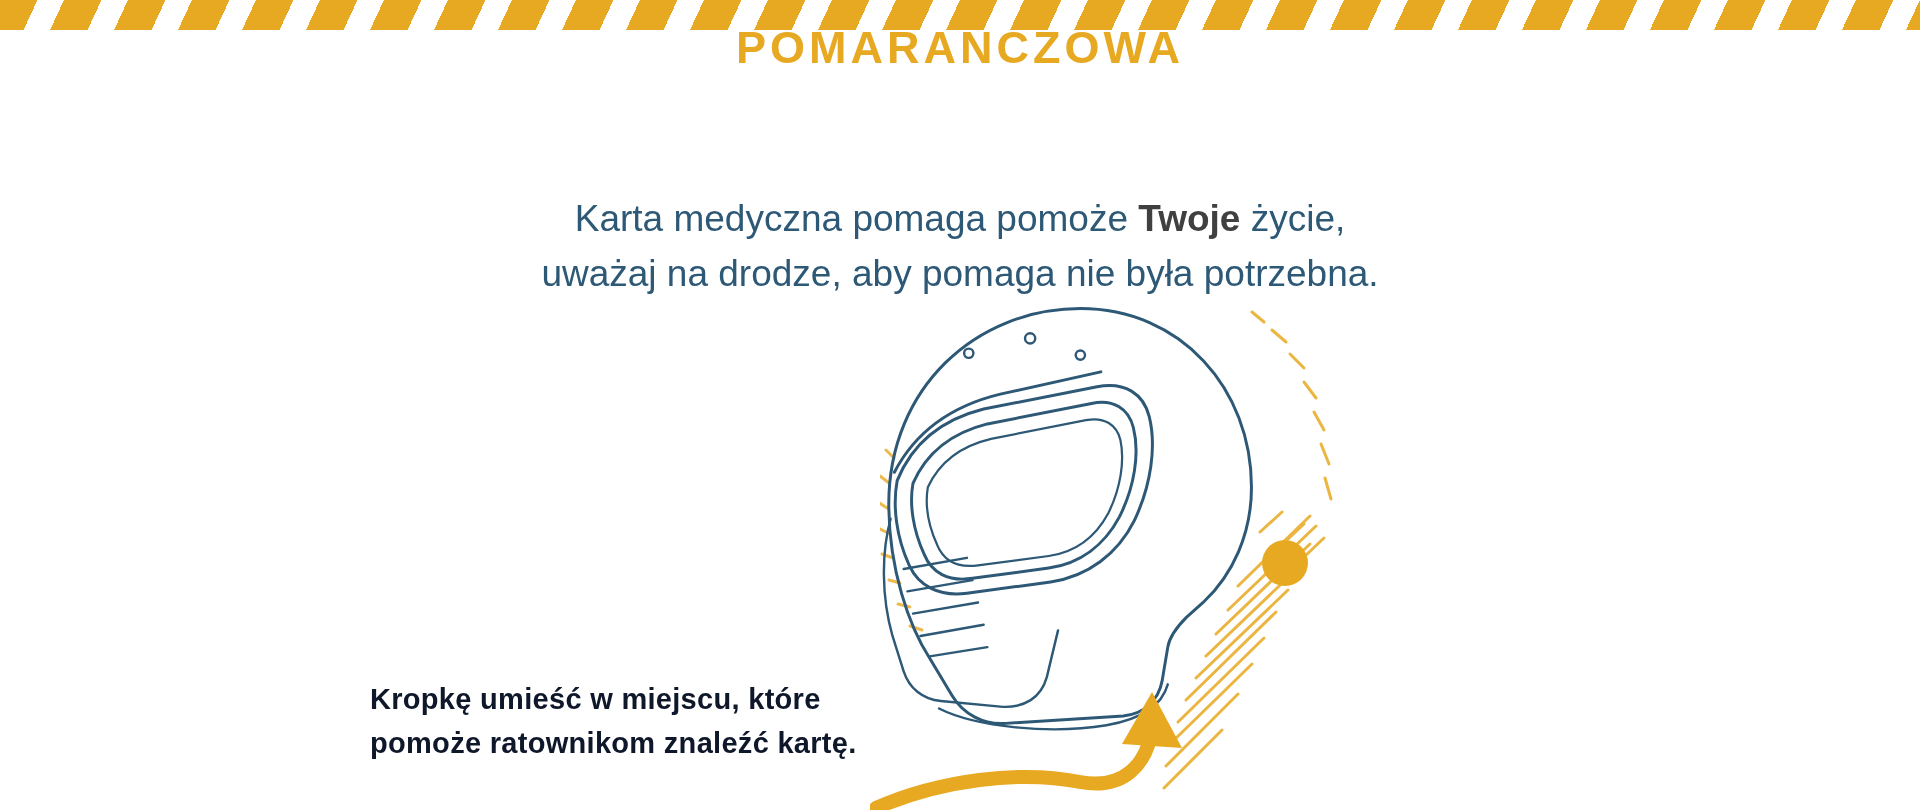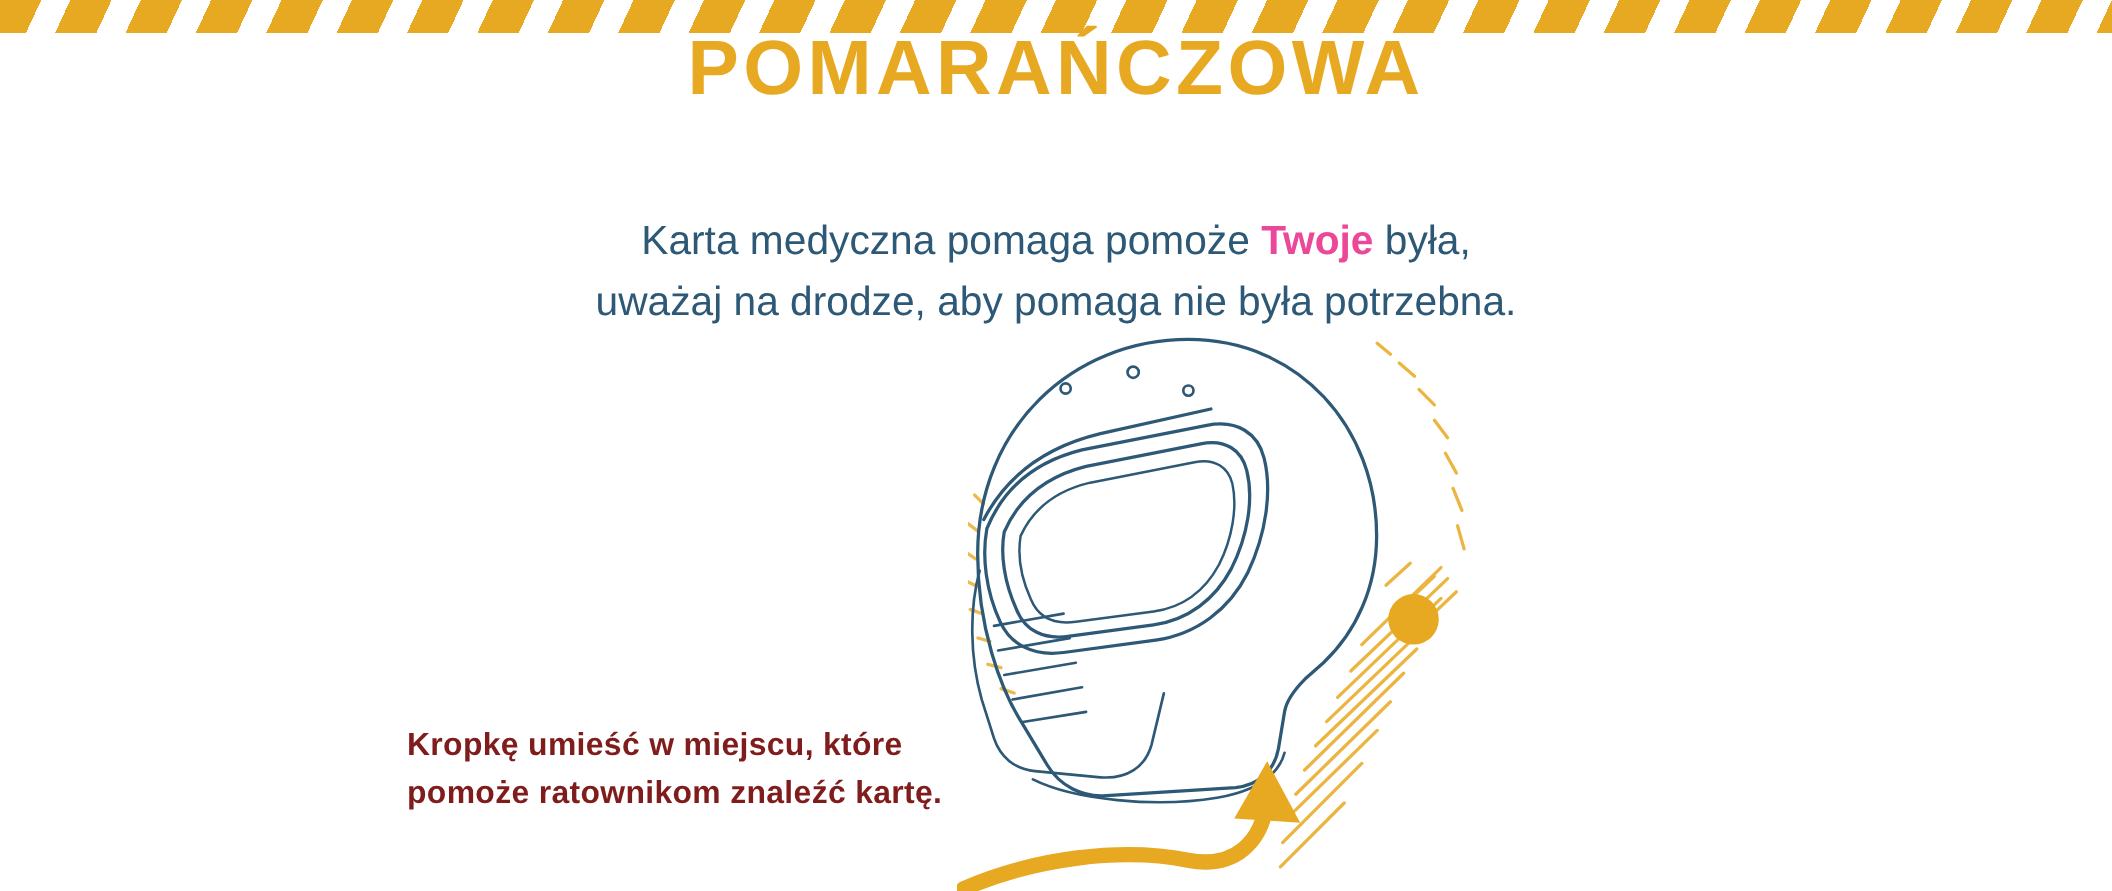--- a/index.html
+++ b/index.html
@@ -43,39 +43,39 @@
   .heading-block {
     position: absolute;
     top: 22px;
     left: 0;
     width: 1920px;
     text-align: center;
   }
   .title-line {
     color: #e8a922;
     font-weight: bold;
-    font-size: 70px;
+    font-size: 45px;
     line-height: 1.14;
     letter-spacing: 4px;
     margin: 0;
   }
 
   .subtitle-block {
     position: absolute;
     top: 192px;
     left: 0;
     width: 1920px;
     text-align: center;
     color: #2d5876;
     font-size: 37px;
     line-height: 1.48;
     font-weight: 500;
   }
   .subtitle-block .accent {
-    color: #ec4899;
+    color: #404040;
     font-weight: bold;
   }
 
   
   .illustration {
     position: absolute;
     top: 300px;
     left: 880px;
     width: 640px;
     height: 510px;
@@ -92,23 +92,23 @@
     width: 46px;
     height: 46px;
     border-radius: 50%;
     background: #e8a922;
   }
 
   
   .caption {
     position: absolute;
     left: 370px;
-    top: 655px;
+    top: 677px;
     width: 620px;
-    color: #7f1d1d;
+    color: #0f172a;
     font-size: 29px;
     line-height: 1.52;
     font-weight: 600;
     letter-spacing: 0.3px;
   }
 
   .caption p { margin: 0; }
 </style>
 </head>
 <body>
@@ -116,21 +116,21 @@
 <div class="poster">
 
   <div class="hazard-stripe"></div>
 
   <div class="heading-block">
     <div class="title-line">POMARAŃCZOWA</div>
   </div>
 
   <div class="subtitle-block">
     <div>
-      <span>Karta medyczna pomaga pomoże </span><span class="accent">Twoje</span><span> była,</span>
+      <span>Karta medyczna pomaga pomoże </span><span class="accent">Twoje</span><span> życie,</span>
     </div>
     <div>uważaj na drodze, aby pomaga nie była potrzebna.</div>
   </div>
 
   <div class="illustration">
     <svg width="640" height="510" viewBox="0 0 640 510" fill="none" xmlns="http://www.w3.org/2000/svg">
 
       <g stroke="#e8a922" stroke-width="3" stroke-linecap="round" opacity="0.85">
         <line x1="372" y1="12" x2="384" y2="22"></line>
         <line x1="392" y1="30" x2="406" y2="42"></line>

